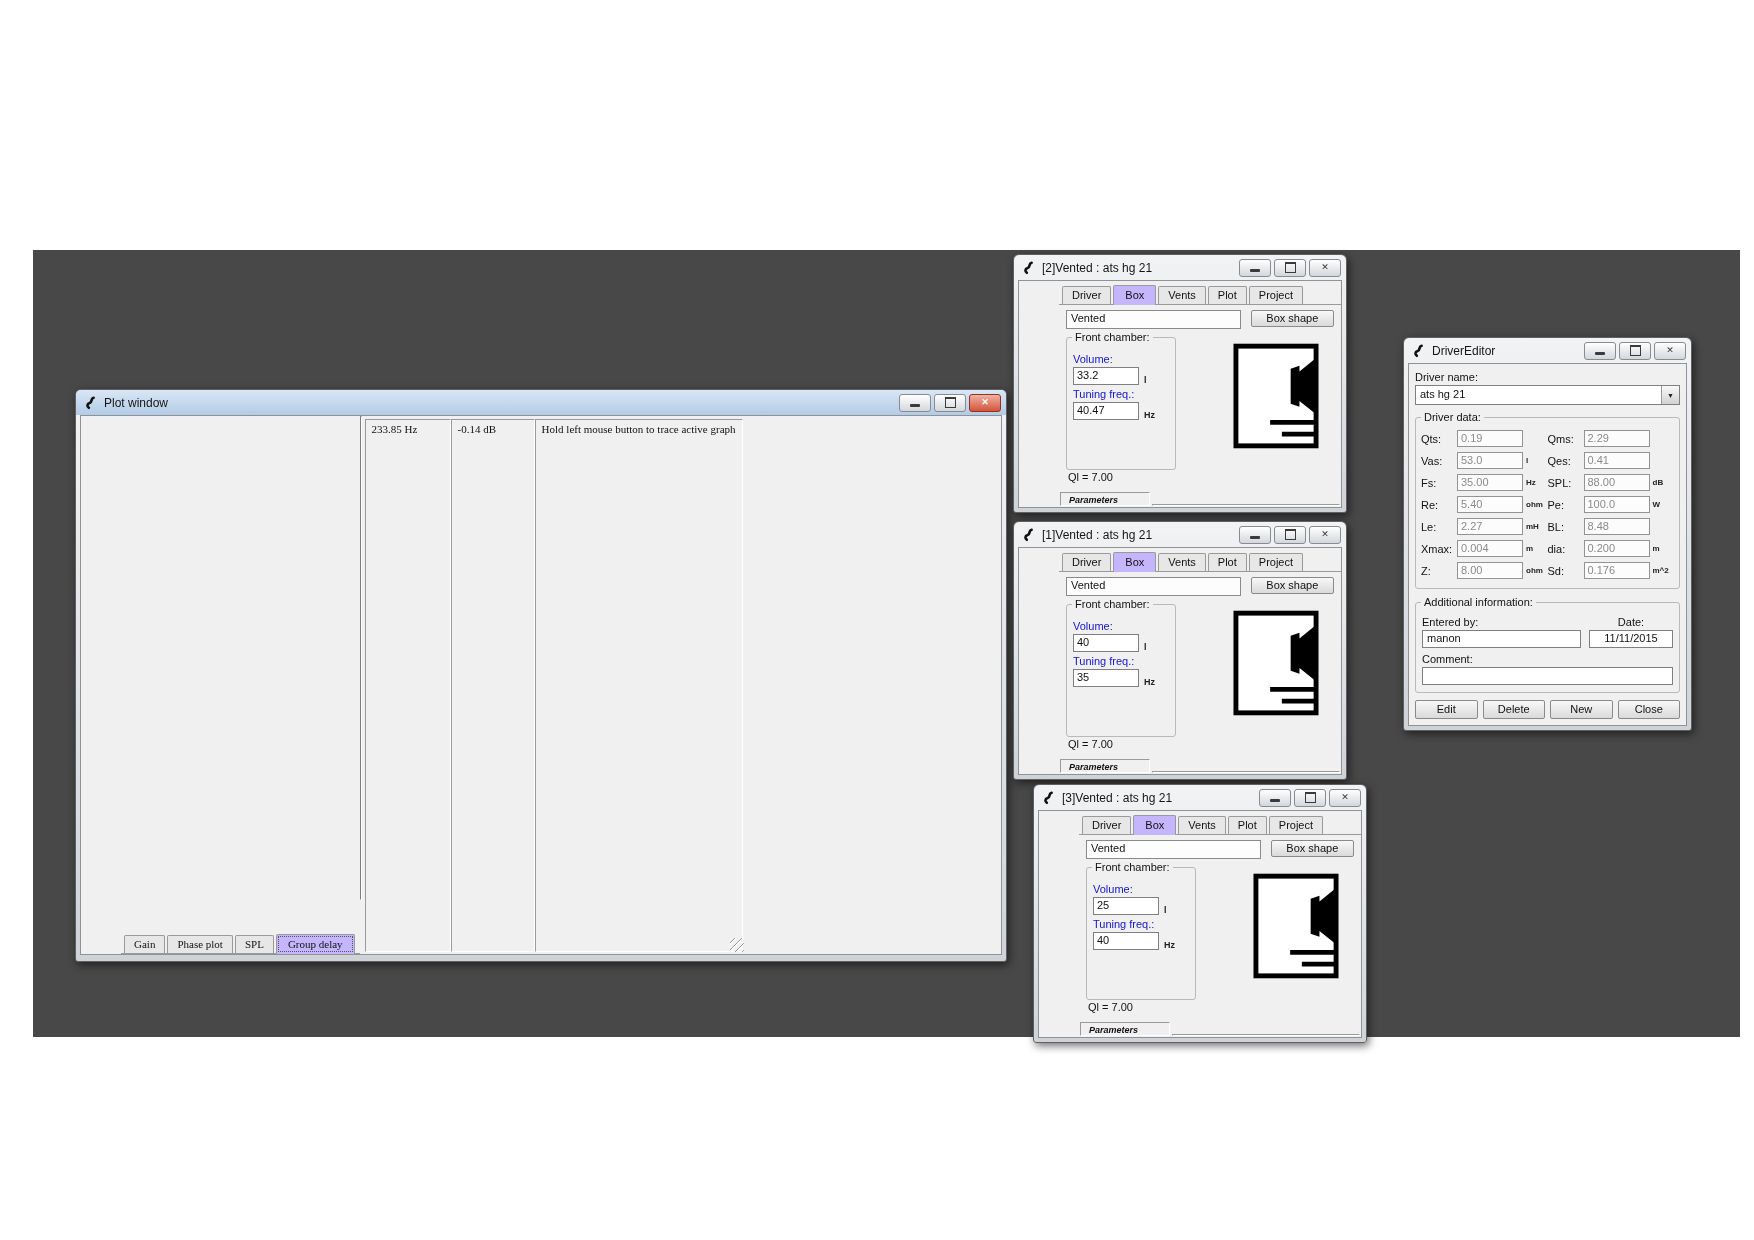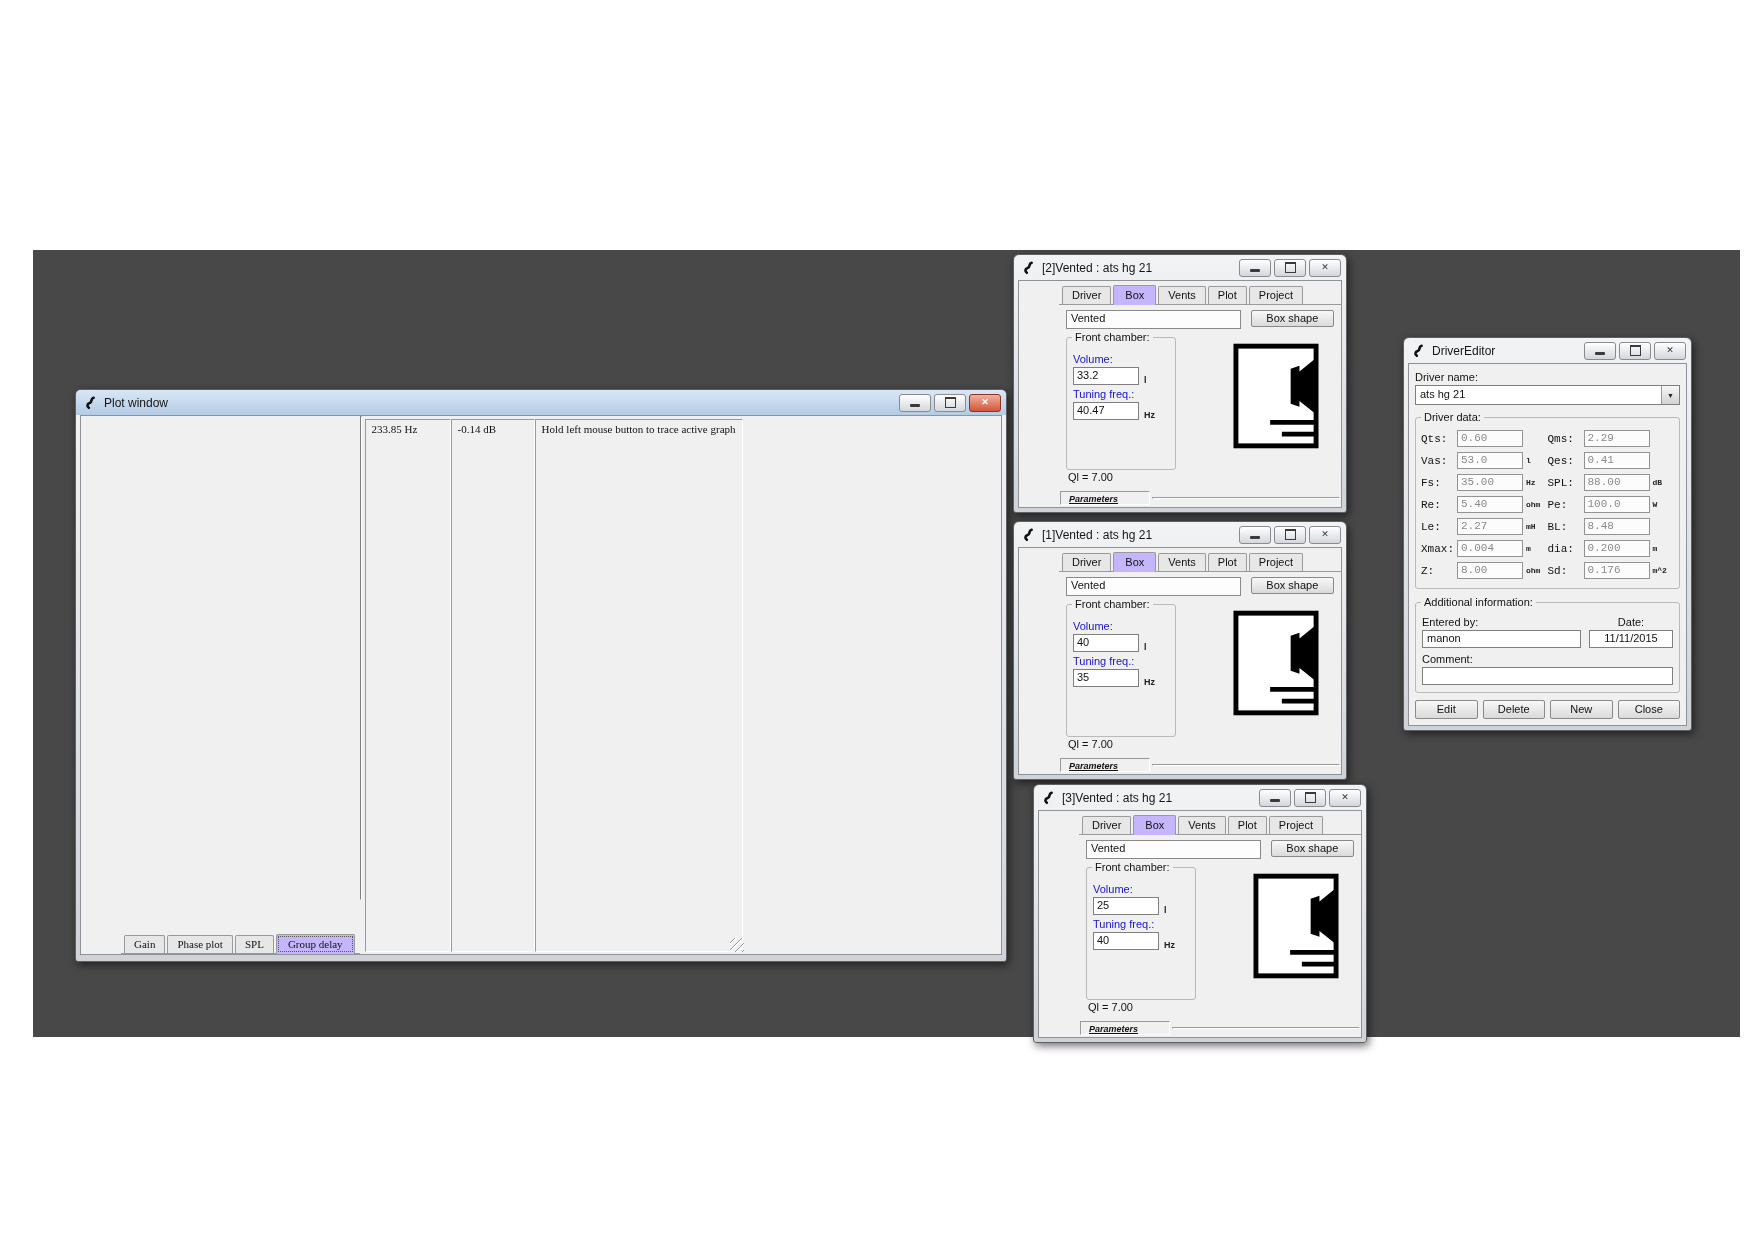--- a/index.html
+++ b/index.html
@@ -59,35 +59,35 @@
   .boxshape-btn{width:70px;}
   .groupbox{border:1px solid #b9b9b9;border-radius:3px;position:relative;}
   .groupbox > .legend{position:absolute;top:-7px;left:5px;background:#f0f0f0;padding:0 3px;white-space:nowrap;}
   .fc-group{position:absolute;left:7px;top:32px;width:96px;height:115px;padding:12px 6px 4px;}
   .bluelabel{color:#1414cc;display:block;margin:3px 0 2px;}
   .inp-row{display:flex;align-items:flex-end;gap:5px;}
   .inp{width:58px;height:14px;border:1px solid #7f7f7f;background:#fff;padding:1px 3px;}
   .unit{font-size:9px;font-weight:bold;color:#222;}
   .boxshape{position:absolute;right:22px;top:38px;width:86px;height:106px;}
   .ql{position:absolute;left:9px;top:166px;}
-  .vbottom{height:17px;display:flex;gap:2px;align-items:center;margin:2px 1px 1px;text-decoration:underline;}
+  .vbottom{height:17px;display:flex;gap:2px;align-items:flex-end;margin:2px 1px 1px;}
   .param-chip{border:1px solid;border-color:#9a9a9a #fff #fff #9a9a9a;background:#f0f0f0;
               font-size:9px;font-style:italic;font-weight:bold;padding:2px 8px 0;width:72px;}
   .param-bar{flex:1;border:1px solid;border-color:#9a9a9a #fff #fff #9a9a9a;}
 
   
   #driver-editor{left:1403px;top:337px;width:287px;}
   #driver-editor .client{padding:6px 6px 5px;}
   .de-label{display:block;margin:1px 0 2px;}
   .combo{display:flex;border:1px solid #7f7f7f;background:#fff;height:18px;align-items:stretch;}
   .combo-text{flex:1;padding:2px 4px;}
   .combo-btn{width:17px;border-left:1px solid #9a9a9a;background:linear-gradient(#f8f8f8,#d2d2d2);
              display:flex;align-items:center;justify-content:center;font-size:7px;color:#222;}
   .dd-group{margin-top:12px;padding:12px 5px 4px;}
-  .dd-cols{display:flex;gap:0;font-family:Liberation Mono, monospace;}
+  .dd-cols{display:flex;gap:0;}
   .dd-col{flex:1;}
   .dd-row{display:flex;align-items:center;margin:0 0 5px;gap:3px;}
   .dd-label{width:33px;white-space:nowrap;}
   .dd-value{width:58px;height:13px;border:1px solid #939393;background:#fcfcfc;color:#8a8a8a;padding:1px 3px;}
   .dd-unit{width:18px;font-size:8px;font-weight:bold;color:#222;}
   .ai-group{margin-top:13px;padding:12px 6px 7px;}
   .ai-row{display:flex;gap:8px;}
   .ai-left{flex:1;}
   .ai-right{width:84px;text-align:center;}
   .txt{border:1px solid #7f7f7f;background:#fff;height:14px;padding:1px 4px;}
@@ -370,21 +370,21 @@
     <div class="combo">
       <span class="combo-text">ats hg 21</span>
       <span class="combo-btn">▼</span>
     </div>
     <div class="groupbox dd-group">
       <span class="legend">Driver data:</span>
       <div class="dd-cols">
         <div class="dd-col">
             <div class="dd-row">
               <span class="dd-label">Qts:</span>
-              <span class="dd-value">0.60</span>
+              <span class="dd-value">0.19</span>
               <span class="dd-unit"></span>
             </div>
             <div class="dd-row">
               <span class="dd-label">Vas:</span>
               <span class="dd-value">53.0</span>
               <span class="dd-unit">l</span>
             </div>
             <div class="dd-row">
               <span class="dd-label">Fs:</span>
               <span class="dd-value">35.00</span>

